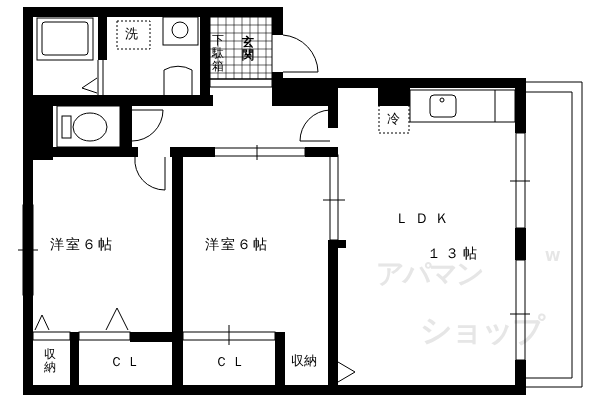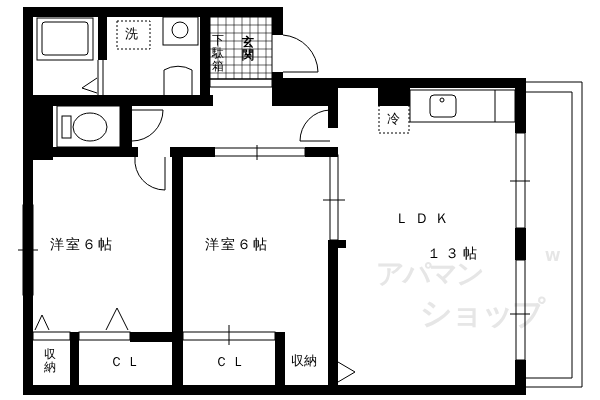--- a/index.html
+++ b/index.html
@@ -8,21 +8,21 @@
   .lbl{position:absolute;color:#000;white-space:nowrap;}
   .room{font-size:14px;letter-spacing:2px;}
   .small{font-size:13px;}
   .vert{font-size:12px;line-height:13px;width:14px;text-align:left;white-space:normal;}
   .wm{position:absolute;color:#e6e6e6;font-weight:bold;font-family:"DejaVu Sans",sans-serif;}
 </style>
 </head>
 <body>
 
 <div class="wm" style="left:376px;top:255px;font-size:28px;letter-spacing:-2px;">アパマン</div>
-<div class="wm" style="left:420px;top:292px;font-size:32px;letter-spacing:-2px;">ショップ</div>
+<div class="wm" style="left:420px;top:309px;font-size:32px;letter-spacing:-2px;">ショップ</div>
 
 <svg width="600" height="400" viewBox="0 0 600 400">
   <g fill="#000">
 
     <rect x="23" y="7" width="260" height="10"></rect>
     <rect x="23" y="7" width="10" height="388"></rect>
     <rect x="272" y="7" width="11" height="28"></rect>
     <rect x="272" y="72" width="11" height="14"></rect>
     <rect x="272" y="78" width="254" height="10"></rect>
     <rect x="272" y="78" width="66" height="28"></rect>

